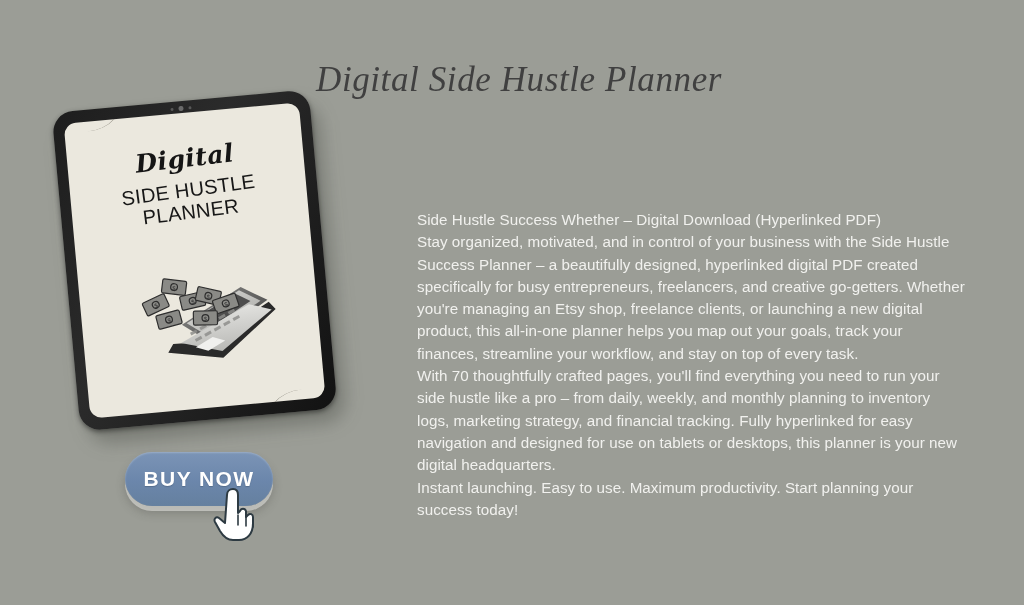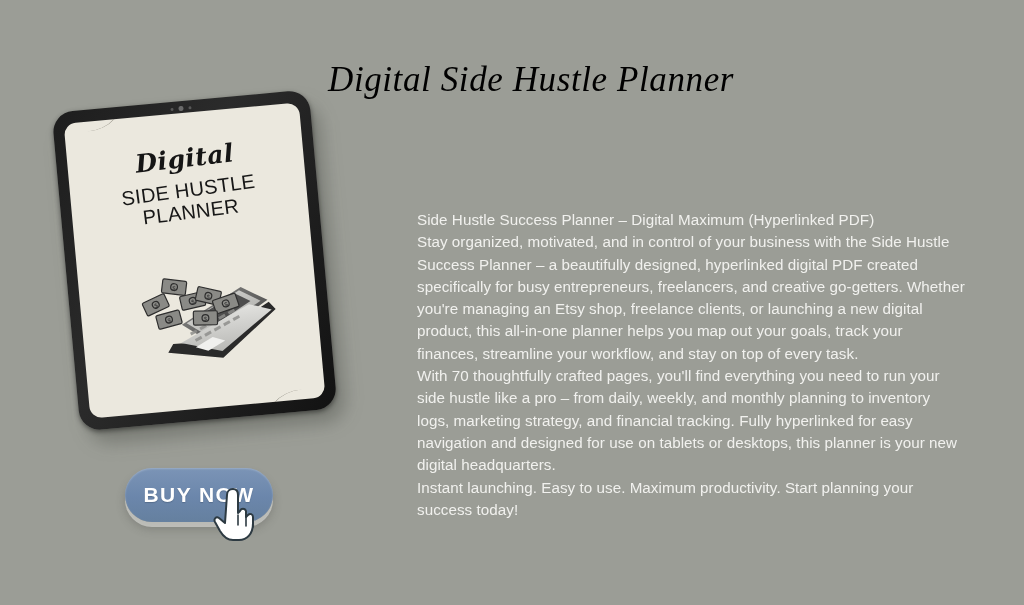--- a/index.html
+++ b/index.html
@@ -20,29 +20,29 @@
     position: relative;
     width: 1024px;
     height: 605px;
     background: #9b9d96;
     overflow: hidden;
   }
 
   
   #page-title {
     position: absolute;
-    left: 328px;
+    left: 316px;
     top: 58px;
     width: 380px;
     font-family: "Liberation Serif", "DejaVu Serif", serif;
     font-style: italic;
     font-size: 35px;
     line-height: 44px;
     font-weight: 400;
-    color: #000000;
+    color: #404040;
     letter-spacing: 0.6px;
     white-space: nowrap;
   }
 
   
   #description {
     position: absolute;
     left: 417px;
     top: 209px;
     width: 548px;
@@ -209,21 +209,20 @@
     cursor: pointer;
     box-shadow:
       0 5px 0 rgba(231,231,228,0.55),
       0 7px 10px rgba(60,62,58,0.28),
       inset 0 1px 2px rgba(255,255,255,0.25);
     text-shadow: 0 1px 1px rgba(40,55,75,0.3);
     display: flex;
     align-items: center;
     justify-content: center;
     padding-bottom: 1px;
-    margin-top: 16px;
   }
 
   #cursor-hand-icon {
     position: absolute;
     left: 212px;
     top: 487px;
     width: 46px;
     height: 56px;
     pointer-events: none;
   }
@@ -348,19 +347,19 @@
     <path d="M15 8 C15 4 18 2 21 2 C24 2 26 4 26 8 L26 26
              L28 24 C29 21 33 21 34 24 L34 30
              L36 28 C38 26 41 27 41 30 L41 36
              C41 47 35 53 27 53 L21 53
              C15 53 11 49 8 44 L3 35
              C1.5 32 4 29 7 31 L13 36 Z" fill="#ffffff" stroke="#2d3a42" stroke-width="2" stroke-linejoin="round"></path>
     <path d="M26 28 L26 38 M34 30 L34 39 M41 33 L41 40" stroke="#2d3a42" stroke-width="1.6" stroke-linecap="round" fill="none"></path>
   </svg>
 
   <div id="description">
-    <p>Side Hustle Success Planner – Digital Maximum (Hyperlinked PDF)</p>
+    <p>Side Hustle Success Whether – Digital Download (Hyperlinked PDF)</p>
     <p>Stay organized, motivated, and in control of your business with the Side Hustle Success Planner – a beautifully designed, hyperlinked digital PDF created specifically for busy entrepreneurs, freelancers, and creative go-getters. Whether you're managing an Etsy shop, freelance clients, or launching a new digital product, this all-in-one planner helps you map out your goals, track your finances, streamline your workflow, and stay on top of every task.</p>
     <p>With 70 thoughtfully crafted pages, you'll find everything you need to run your side hustle like a pro – from daily, weekly, and monthly planning to inventory logs, marketing strategy, and financial tracking. Fully hyperlinked for easy navigation and designed for use on tablets or desktops, this planner is your new digital headquarters.</p>
     <p>Instant launching. Easy to use. Maximum productivity. Start planning your success today!</p>
   </div>
 
 </div>
 
 </body></html>

